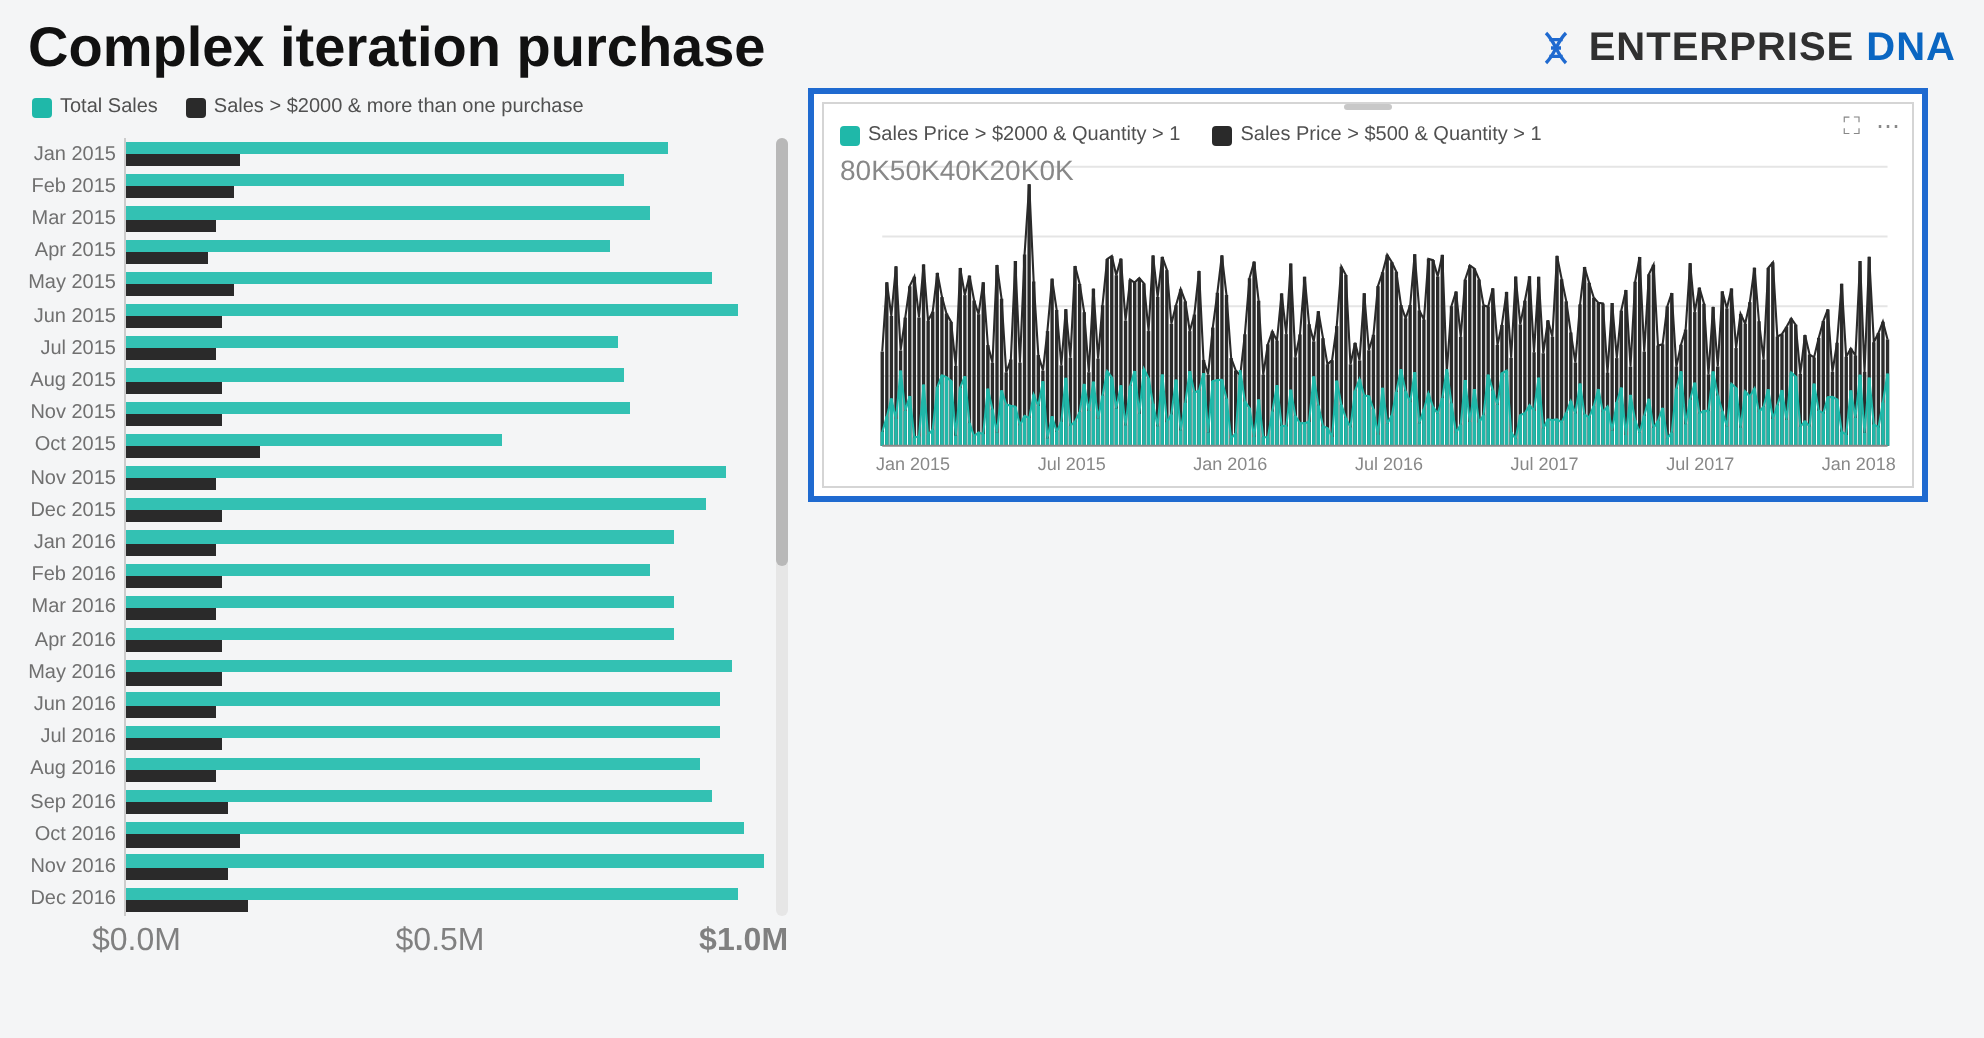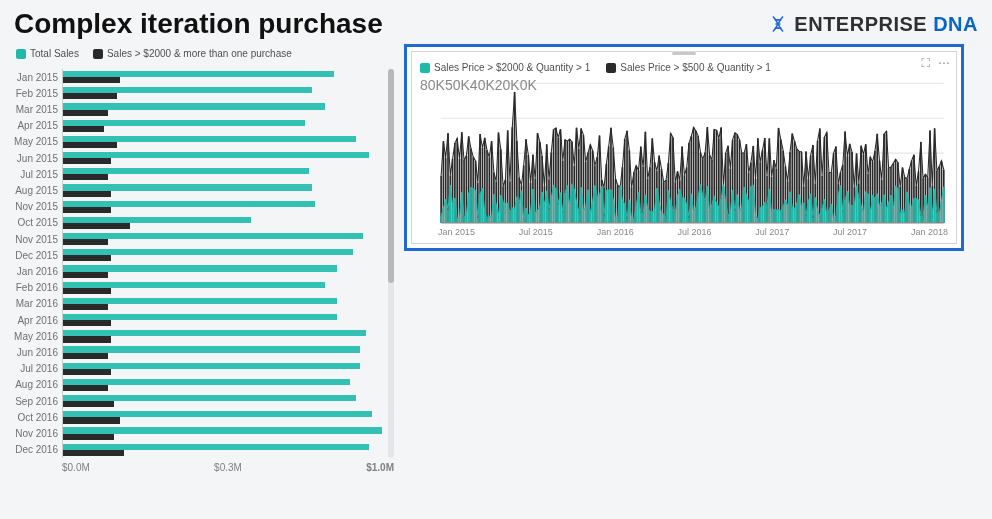--- a/index.html
+++ b/index.html
@@ -31,21 +31,21 @@
     .y-label { flex:1; display:flex; align-items:center; justify-content:flex-end; padding-right:4px; }
     .bars { flex:1; display:flex; flex-direction:column; border-left:1px solid #ccc; }
     .row { flex:1; position:relative; min-height:0; }
     .bar-a { position:absolute; left:0; top:12%; height:38%; background:#33c1b3; }
     .bar-b { position:absolute; left:0; top:50%; height:38%; background:#2a2a2a; }
     .scroll-track {
       width:6px; background:#e6e6e6; border-radius:3px;
       margin-left:6px; position:relative;
     }
     .scroll-thumb { position:absolute; top:0; width:100%; height:55%; background:#b8b8b8; border-radius:3px; }
-    .x-axis { display:flex; margin-left:48px; font-size:10px; color:#808080; padding-top:4px;gap:20px; }
+    .x-axis { display:flex; margin-left:32px; font-size:16px; color:#808080; padding-top:4px;gap:20px; }
     .x-tick { flex:1; }
     .x-tick.r { text-align:right;font-weight:bold; }
     
     .right { width:560px; }
     .right-outer { border:3px solid #1f6ad0; padding:4px; background:#fff;}
     .inner-card { border:1px solid #d5d5d5; background:#fff; position:relative; }
     .card-top-handle { height:6px; display:flex; justify-content:center; }
     .card-top-handle .grip { width:24px; height:3px; border-radius:2px; background:#c8c8c8; }
     .card-icons { position:absolute; top:4px; right:6px; display:flex; gap:8px; color:#888; font-size:12px; }
     .card-title { font-size:10px; color:#7a7a7a; padding:4px 8px 2px 8px; }
@@ -207,21 +207,21 @@
             <div class="bar-a" style="width: 96%;"></div>
             <div class="bar-b" style="width: 19%;"></div>
           </div>
         </div>
       <div class="scroll-track">
         <div class="scroll-thumb"></div>
       </div>
     </div>
     <div class="x-axis">
       <div class="x-tick">$0.0M</div>
-      <div class="x-tick" style="text-align:center">$0.3M</div>
+      <div class="x-tick" style="text-align:center">$0.5M</div>
       <div class="x-tick r">$1.0M</div>
     </div>
   </div>
 
   <div class="right">
     <div class="right-outer">
       <div class="inner-card">
         <div class="card-top-handle">
             <div class="grip"></div>
           </div>

